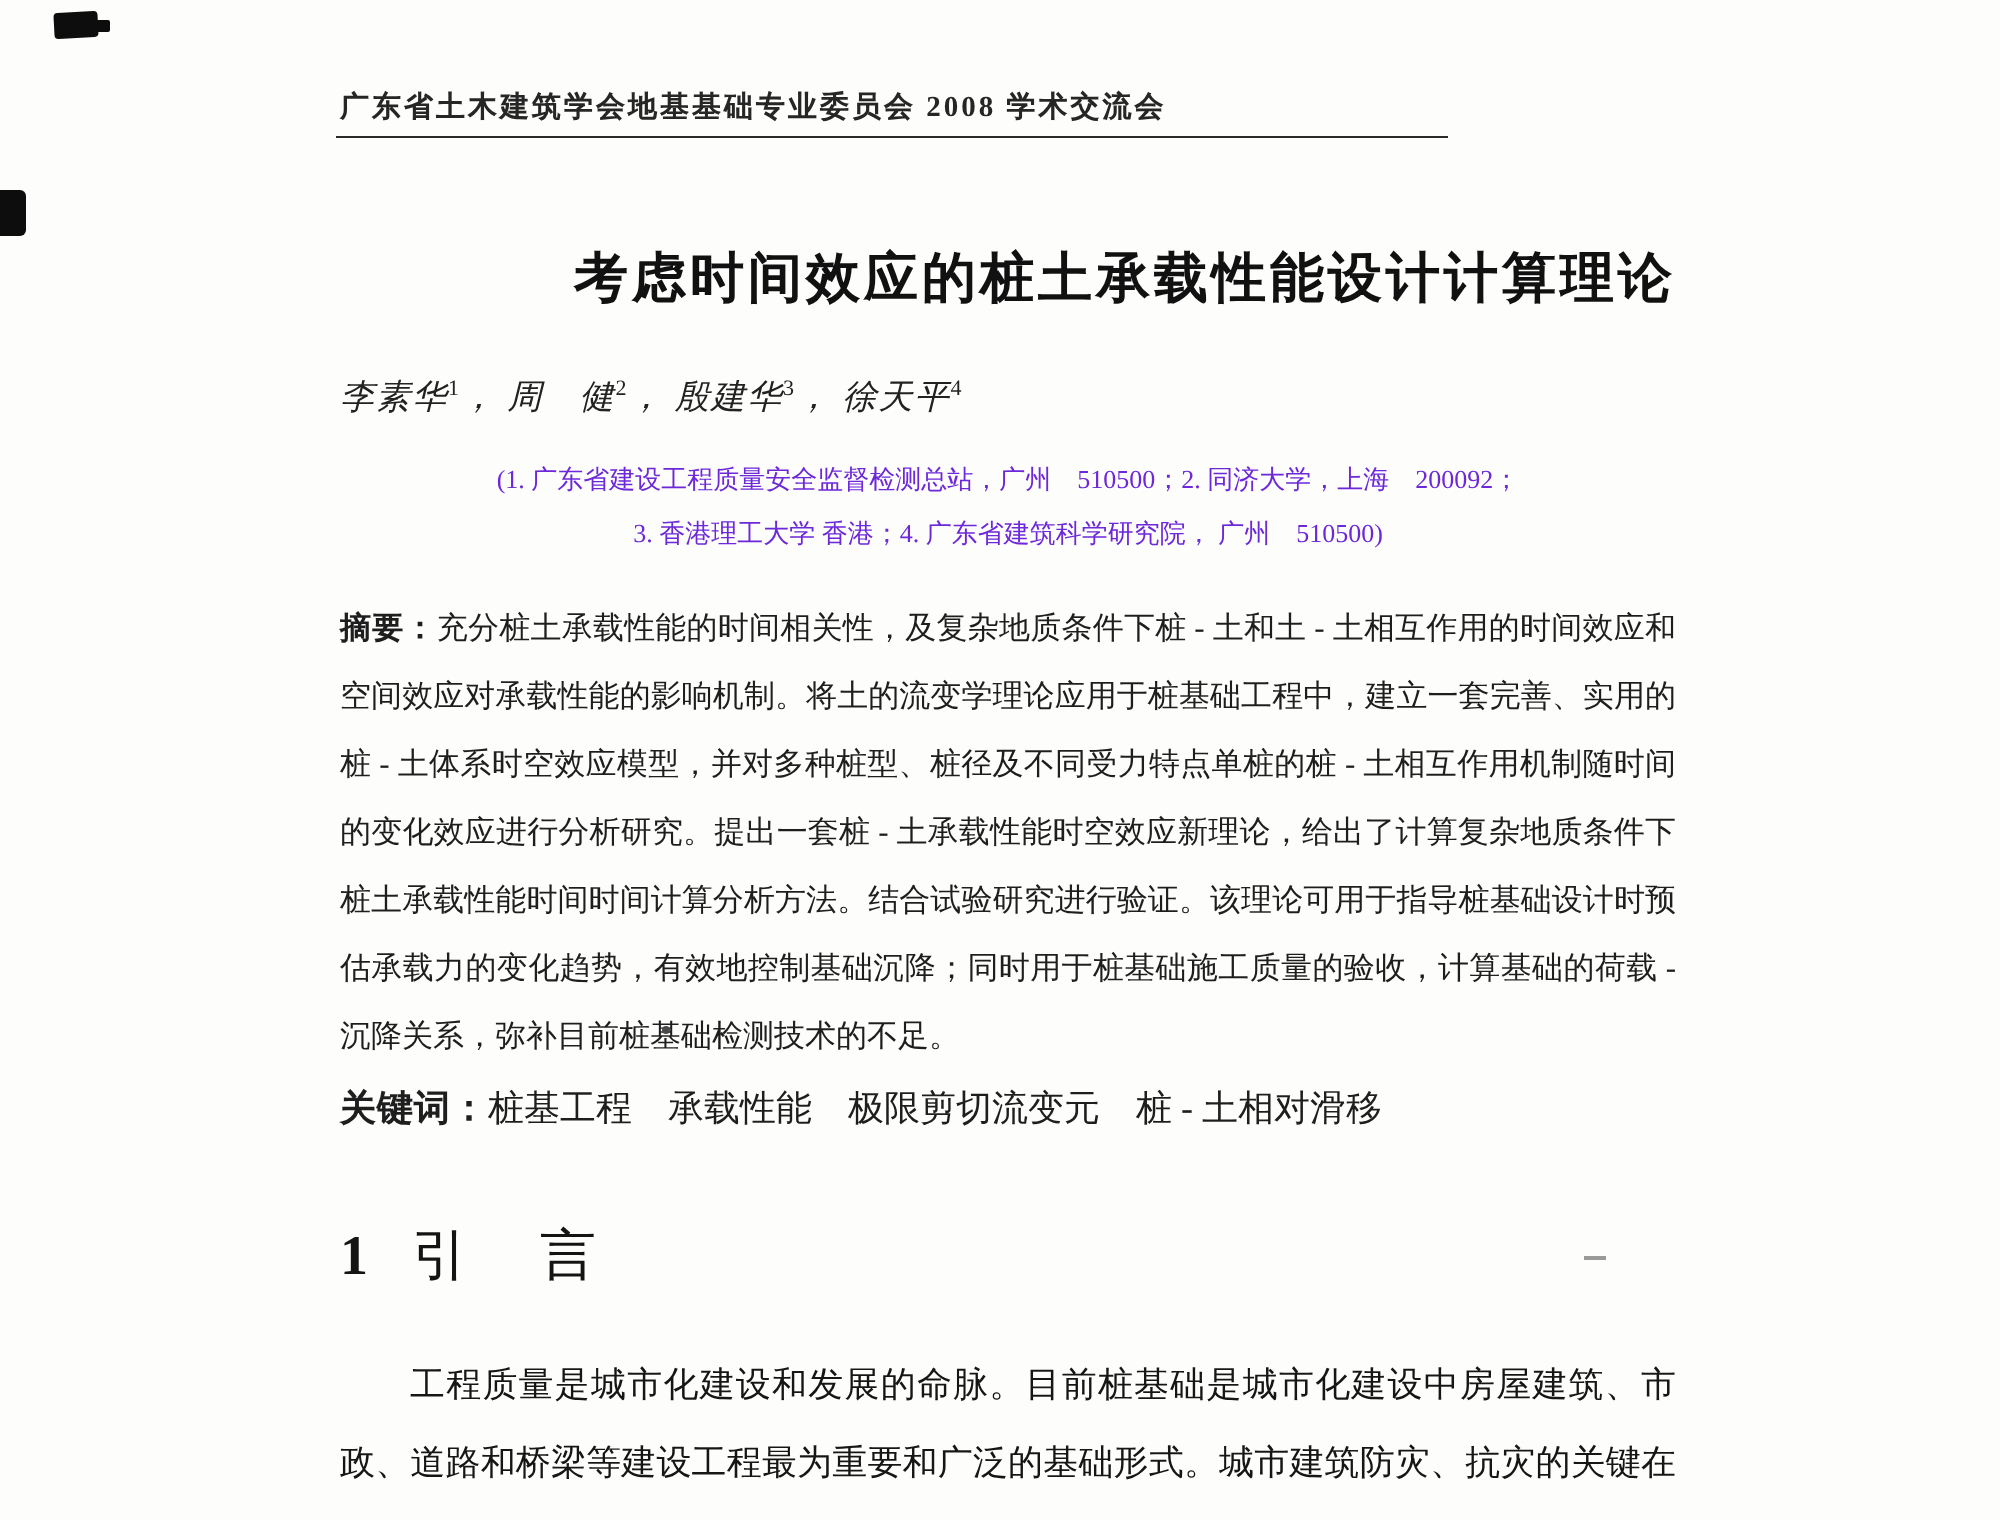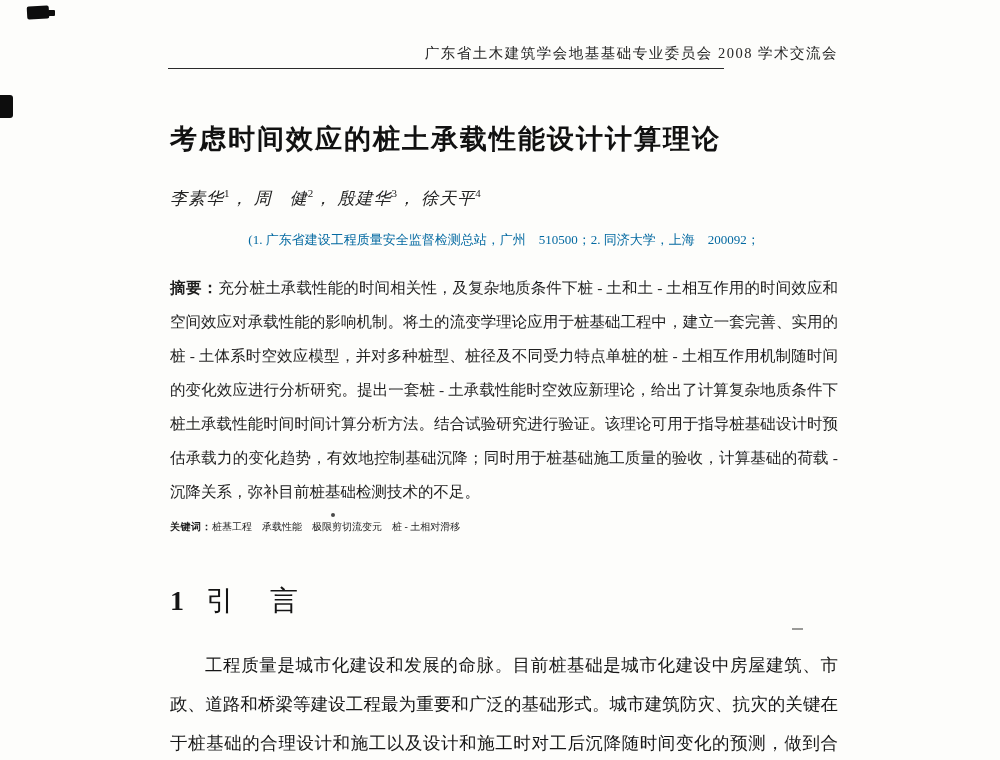--- a/index.html
+++ b/index.html
@@ -16,35 +16,36 @@
   .artifact{position:absolute;background:#0d0d0d;}
   .a1{left:27px;top:6px;width:22px;height:13px;transform:rotate(-3deg);border-radius:2px;}
   .a1b{left:48px;top:10px;width:7px;height:6px;border-radius:1px;}
   .a2{left:0;top:95px;width:13px;height:23px;border-radius:0 3px 3px 0;}
   .a3{left:331px;top:513px;width:4px;height:4px;background:#4a4a4a;border-radius:50%;}
   .a4{left:792px;top:628px;width:11px;height:2px;background:#9a9a98;}
   
   .conf-header{
     margin:44px 170px 0 170px;
     width:668px;
-    text-align:right;
+    text-align:left;
     font-size:14.5px;
     letter-spacing:1.5px;
     color:#262626;
+    font-weight:bold;
   }
   .header-rule{
     margin:5px 0 0 168px;
     width:556px;
     border-bottom:1.8px solid #2a2a2a;
   }
   
   .paper-title{
     margin:52px 170px 0 170px;
     width:668px;
-    text-align:left;
+    text-align:right;
     font-size:27px;
     font-weight:bold;
     letter-spacing:2px;
     color:#111;
   }
   
   .authors{
     margin:30px 170px 0 170px;
     width:668px;
     text-align:left;
@@ -54,36 +55,36 @@
     color:#222;
   }
   .authors sup{font-size:11px;font-style:normal;}
   
   .affiliations{
     margin:16px 120px 0 120px;
     width:768px;
     text-align:center;
     font-size:13px;
     line-height:27px;
-    color:#0369a1;
+    color:#6d28d9;
   }
   
   .abstract{
     margin:18px 96px 0 170px;
     width:668px;
     font-size:15.5px;
     line-height:34px;
     text-align:justify;
     color:#1e1e1e;
   }
   .abstract b,.keywords b{font-weight:bold;letter-spacing:.5px;}
   .keywords{
     margin:3px 166px 0 170px;
     width:668px;
-    font-size:10px;
+    font-size:18px;
     line-height:30px;
     color:#1e1e1e;
   }
   
   .section-heading{
     margin:40px 170px 0 170px;
     width:668px;
     font-weight:normal;
     color:#141414;
   }
@@ -127,20 +128,21 @@
 
   <div class="authors">
     <span class="author"><span>李素华</span><sup>1</sup><span>，</span></span>
     <span class="author"><span>周　健</span><sup>2</sup><span>，</span></span>
     <span class="author"><span>殷建华</span><sup>3</sup><span>，</span></span>
     <span class="author"><span>徐天平</span><sup>4</sup><span></span></span>
   </div>
 
   <div class="affiliations">
     <div>(1. 广东省建设工程质量安全监督检测总站，广州　510500；2. 同济大学，上海　200092；</div>
+    <div>3. 香港理工大学 香港；4. 广东省建筑科学研究院， 广州　510500)</div>
   </div>
 
   <p class="abstract"><b>摘要：</b><span>充分桩土承载性能的时间相关性，及复杂地质条件下桩 - 土和土 - 土相互作用的时间效应和空间效应对承载性能的影响机制。将土的流变学理论应用于桩基础工程中，建立一套完善、实用的桩 - 土体系时空效应模型，并对多种桩型、桩径及不同受力特点单桩的桩 - 土相互作用机制随时间的变化效应进行分析研究。提出一套桩 - 土承载性能时空效应新理论，给出了计算复杂地质条件下桩土承载性能时间时间计算分析方法。结合试验研究进行验证。该理论可用于指导桩基础设计时预估承载力的变化趋势，有效地控制基础沉降；同时用于桩基础施工质量的验收，计算基础的荷载 - 沉降关系，弥补目前桩基础检测技术的不足。</span></p>
 
   <p class="keywords"><b>关键词：</b><span>桩基工程　承载性能　极限剪切流变元　桩 - 土相对滑移</span></p>
 
   <h2 class="section-heading">
     <span class="secnum">1</span><span class="sectitle">引　言</span>
   </h2>
 

